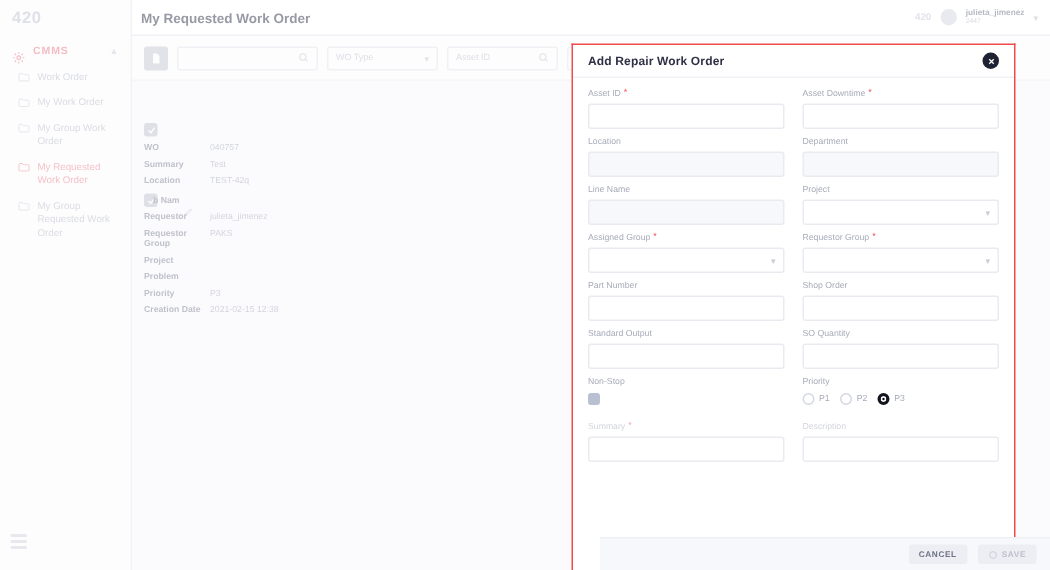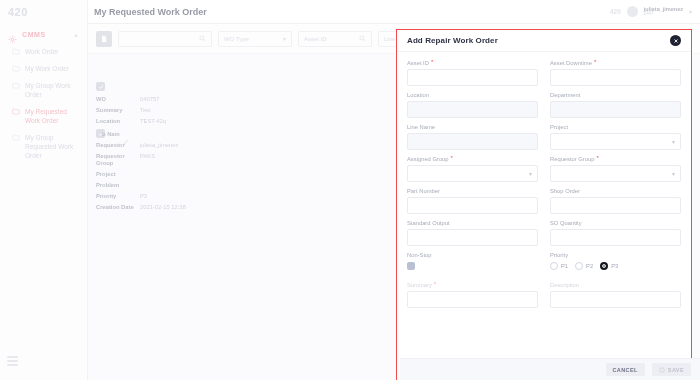--- a/index.html
+++ b/index.html
@@ -103,21 +103,21 @@
   .dval { font-size: 5.8px; color: #9ea2b2; line-height: 7.5px; }
   .dname-row { display: flex; align-items: center; gap: 3px; margin-bottom: 3.5px; }
   .dname-chk { width: 9px; height: 9px; background: #b9bdc9; border-radius: 2px;
     display: flex; align-items: center; justify-content: center; flex: none; }
   .dname-chk svg { width: 6px; height: 6px; }
   .dname-text { font-size: 5.8px; font-weight: 700; color: #6e7285; margin-left: -6px; }
   .pencil { width: 6px; height: 6px; }
 
   
   .modal {
-    position: absolute; left: 396px; top: 29px; width: 296px; height: 351px;
+    position: absolute; left: 381px; top: 29px; width: 296px; height: 351px;
     background: #ffffff;
     border: 1.5px solid #f24a4a;
     border-bottom: none;
     overflow: hidden;
   }
   .modal-head {
     height: 22px; display: flex; align-items: center; padding: 0 10px;
     border-bottom: 1px solid #f1f2f6;
   }
   .modal-title { font-size: 8px; font-weight: 700; color: #2f3246; letter-spacing: .1px; }

